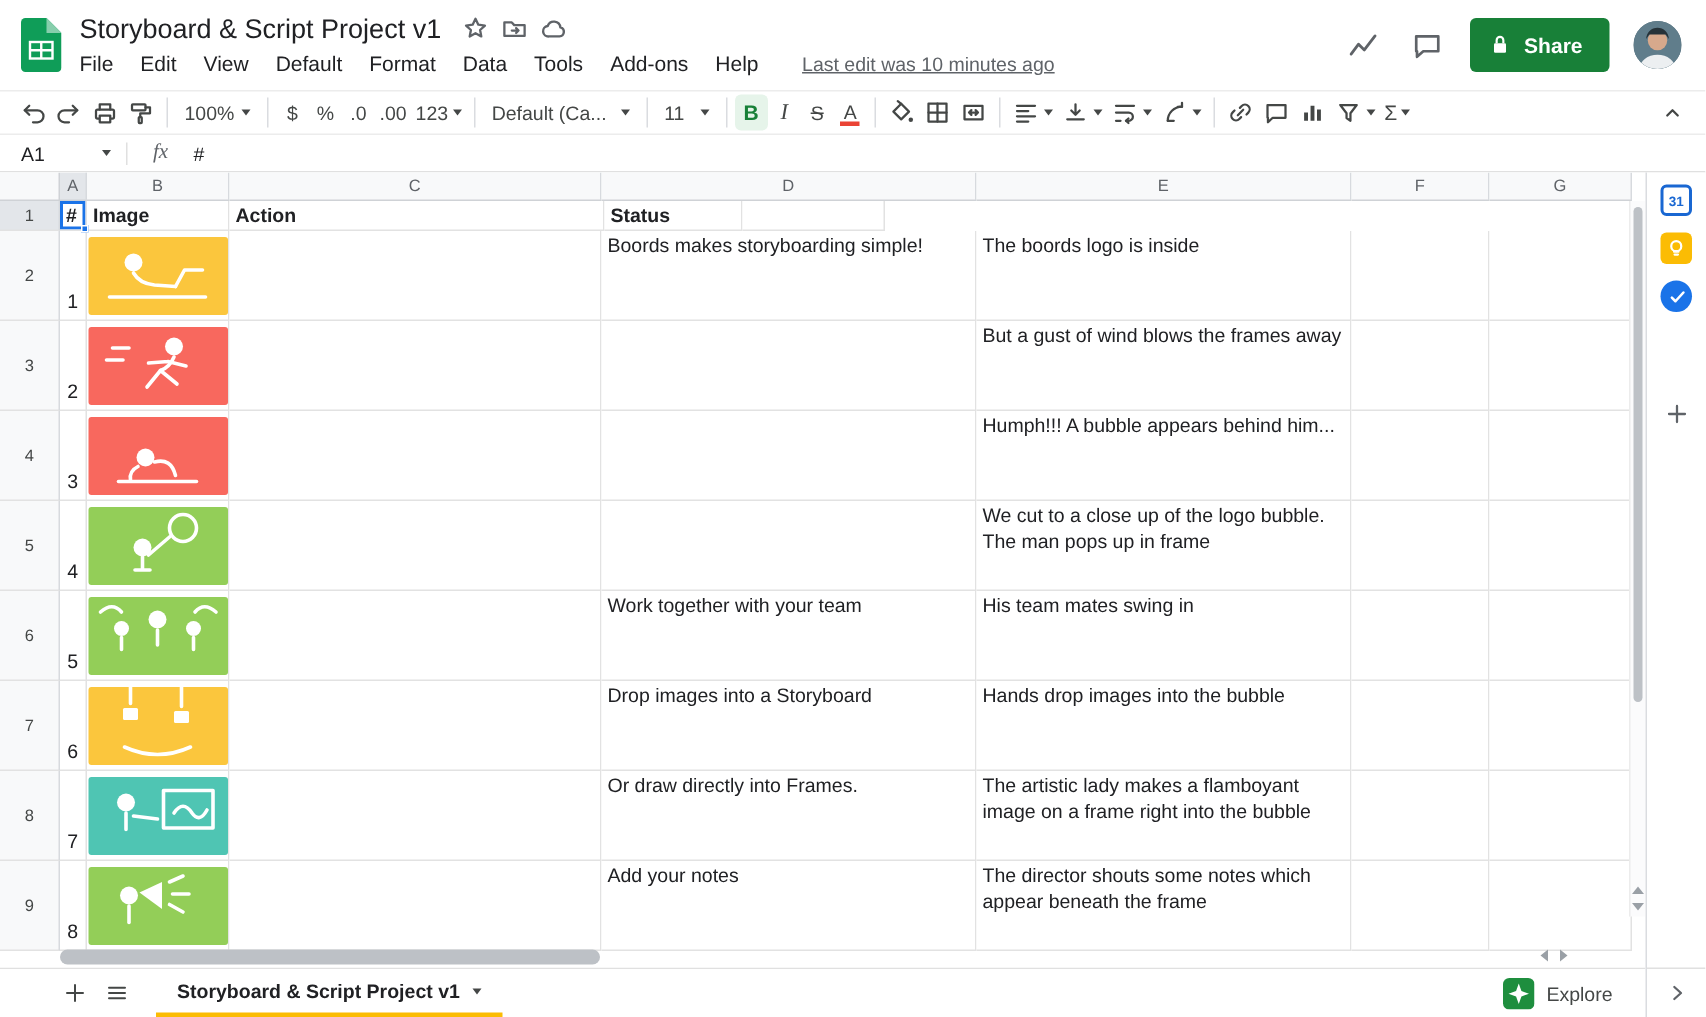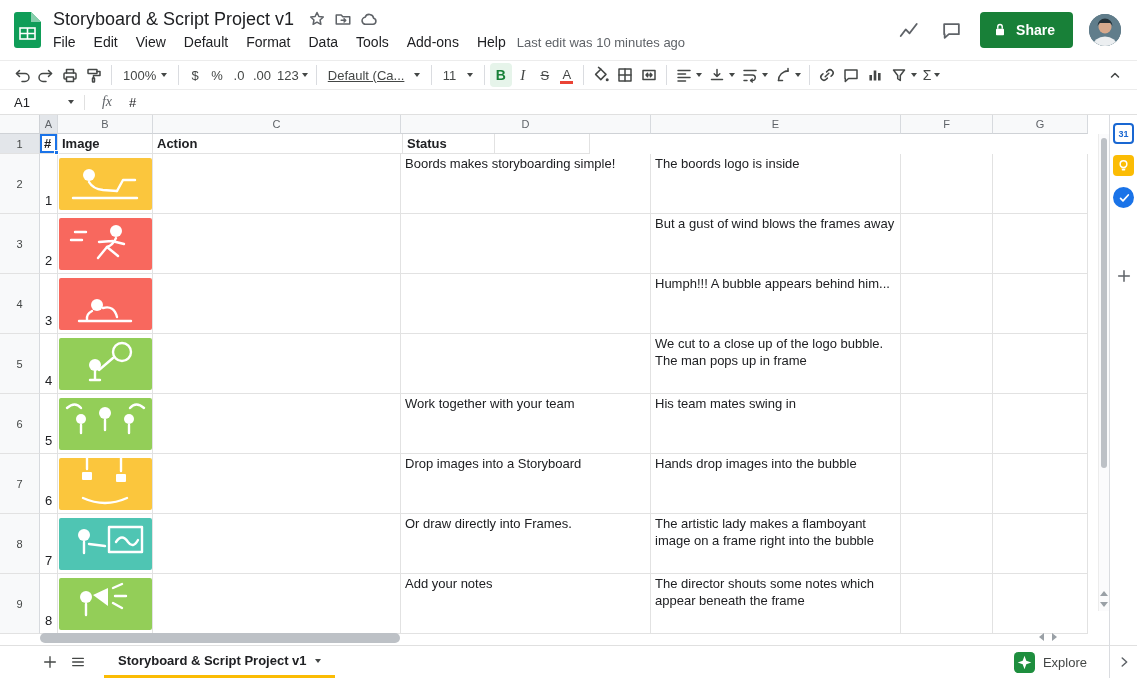--- a/index.html
+++ b/index.html
@@ -12,34 +12,34 @@
   
   .topbar{height:60px;display:flex;align-items:center;padding:0 16px 0 14px;}
   .logo{margin-right:12px;cursor:pointer;}
   .doc-info{display:flex;flex-direction:column;justify-content:center;}
   .title-row{display:flex;align-items:center;height:24px;}
   .doc-title{font-size:18px;color:#202124;margin-right:10px;white-space:nowrap;}
   .t-icon{width:26px;height:22px;display:flex;align-items:center;justify-content:center;border-radius:4px;}
   .menubar{display:flex;align-items:center;font-size:14px;height:22px;}
   .menu-item{padding:0 9px;border-radius:3px;cursor:pointer;}
   .menu-item:first-child{padding-left:0;}
-  .last-edit{margin-left:2px;font-size:13px;color:#5f6368;cursor:pointer;white-space:nowrap;}
+  .last-edit{margin-left:20px;font-size:13px;color:#5f6368;text-decoration:underline;cursor:pointer;white-space:nowrap;}
   .topbar-right{margin-left:auto;display:flex;align-items:center;gap:16px;}
   .share-btn{display:flex;align-items:center;gap:8px;color:#fff;border:none;border-radius:4px;height:36px;
     padding:0 18px 0 12px;font-size:14px;font-weight:bold;font-family:inherit;cursor:pointer;}
   .avatar{width:32px;height:32px;border-radius:50%;overflow:hidden;background:#546e7a;cursor:pointer;}
 
   
   .toolbar{height:30px;display:flex;align-items:center;padding:0 10px;border-top:1px solid #ececec;border-bottom:1px solid #ececec;}
   .tb{height:24px;min-width:22px;padding:0 3px;display:flex;align-items:center;justify-content:center;
     border-radius:4px;color:#444746;font-size:13px;gap:3px;cursor:pointer;white-space:nowrap;}
   .sep{width:1px;height:20px;background:#dadce0;margin:0 5px;flex-shrink:0;}
   .crt{width:0;height:0;border-left:3.5px solid transparent;border-right:3.5px solid transparent;border-top:4px solid #444746;}
   .zoom-sel{width:56px;justify-content:space-between;padding:0 6px;}
-  .font-sel{width:104px;justify-content:space-between;padding:0 6px;text-decoration:underline;}
+  .font-sel{width:104px;justify-content:space-between;padding:0 6px;}
   .size-sel{width:42px;justify-content:space-between;padding:0 6px;}
   .bold-btn{font-weight:bold;font-size:14px;background:#e6f4ea;}
   .italic-btn{font-style:italic;font-family:"Liberation Serif",serif;font-size:15px;}
   .strike-btn{text-decoration:line-through;font-size:13px;}
   .tcolor-btn{flex-direction:column;gap:0;line-height:11px;padding-top:3px;}
   .tcolor-bar{width:13px;height:3px;margin-top:1px;}
   .spacer{flex:1;}
 
   
   .formula-bar{height:25px;display:flex;align-items:center;border-bottom:1px solid #e0e0e0;}
@@ -89,21 +89,21 @@
   .tri-d{width:0;height:0;border-left:4px solid transparent;border-right:4px solid transparent;border-top:5px solid #9aa0a6;}
 
   
   .bottom-bar{height:33px;display:flex;align-items:center;border-top:1px solid #e0e0e0;padding-left:36px;background:#fff;}
   .bb-btn{width:28px;height:28px;display:flex;align-items:center;justify-content:center;border-radius:50%;cursor:pointer;}
   .sheet-tab{margin-left:12px;height:100%;display:flex;align-items:center;gap:8px;padding:0 14px;
     border-bottom:3px solid #fbbc04;font-size:13px;font-weight:bold;color:#202124;cursor:pointer;}
   .explore{margin-right:14px;display:flex;align-items:center;gap:8px;font-size:13px;color:#444746;cursor:pointer;padding:4px 8px;border-radius:14px;}
 
   
-  .side-panel{width:28px;border-left:1px solid #dadce0;display:flex;flex-direction:column;align-items:center;
+  .side-panel{width:40px;border-left:1px solid #dadce0;display:flex;flex-direction:column;align-items:center;
     padding-top:8px;gap:11px;position:relative;background:#fff;}
   .sp-icon{width:21px;height:21px;border-radius:4px;display:flex;align-items:center;justify-content:center;cursor:pointer;flex-shrink:0;}
   .cal{background:#fff;border:2px solid #1967d2;font-size:9px;font-weight:bold;}
   .tasks{border-radius:50%;}
   .sp-plus{margin-top:46px;color:#5f6368;}
   .panel-collapse{position:absolute;bottom:0;left:0;width:100%;height:33px;display:flex;align-items:center;justify-content:center;border-top:1px solid #e0e0e0;cursor:pointer;}
 </style>
 </head>
 <body>
 

